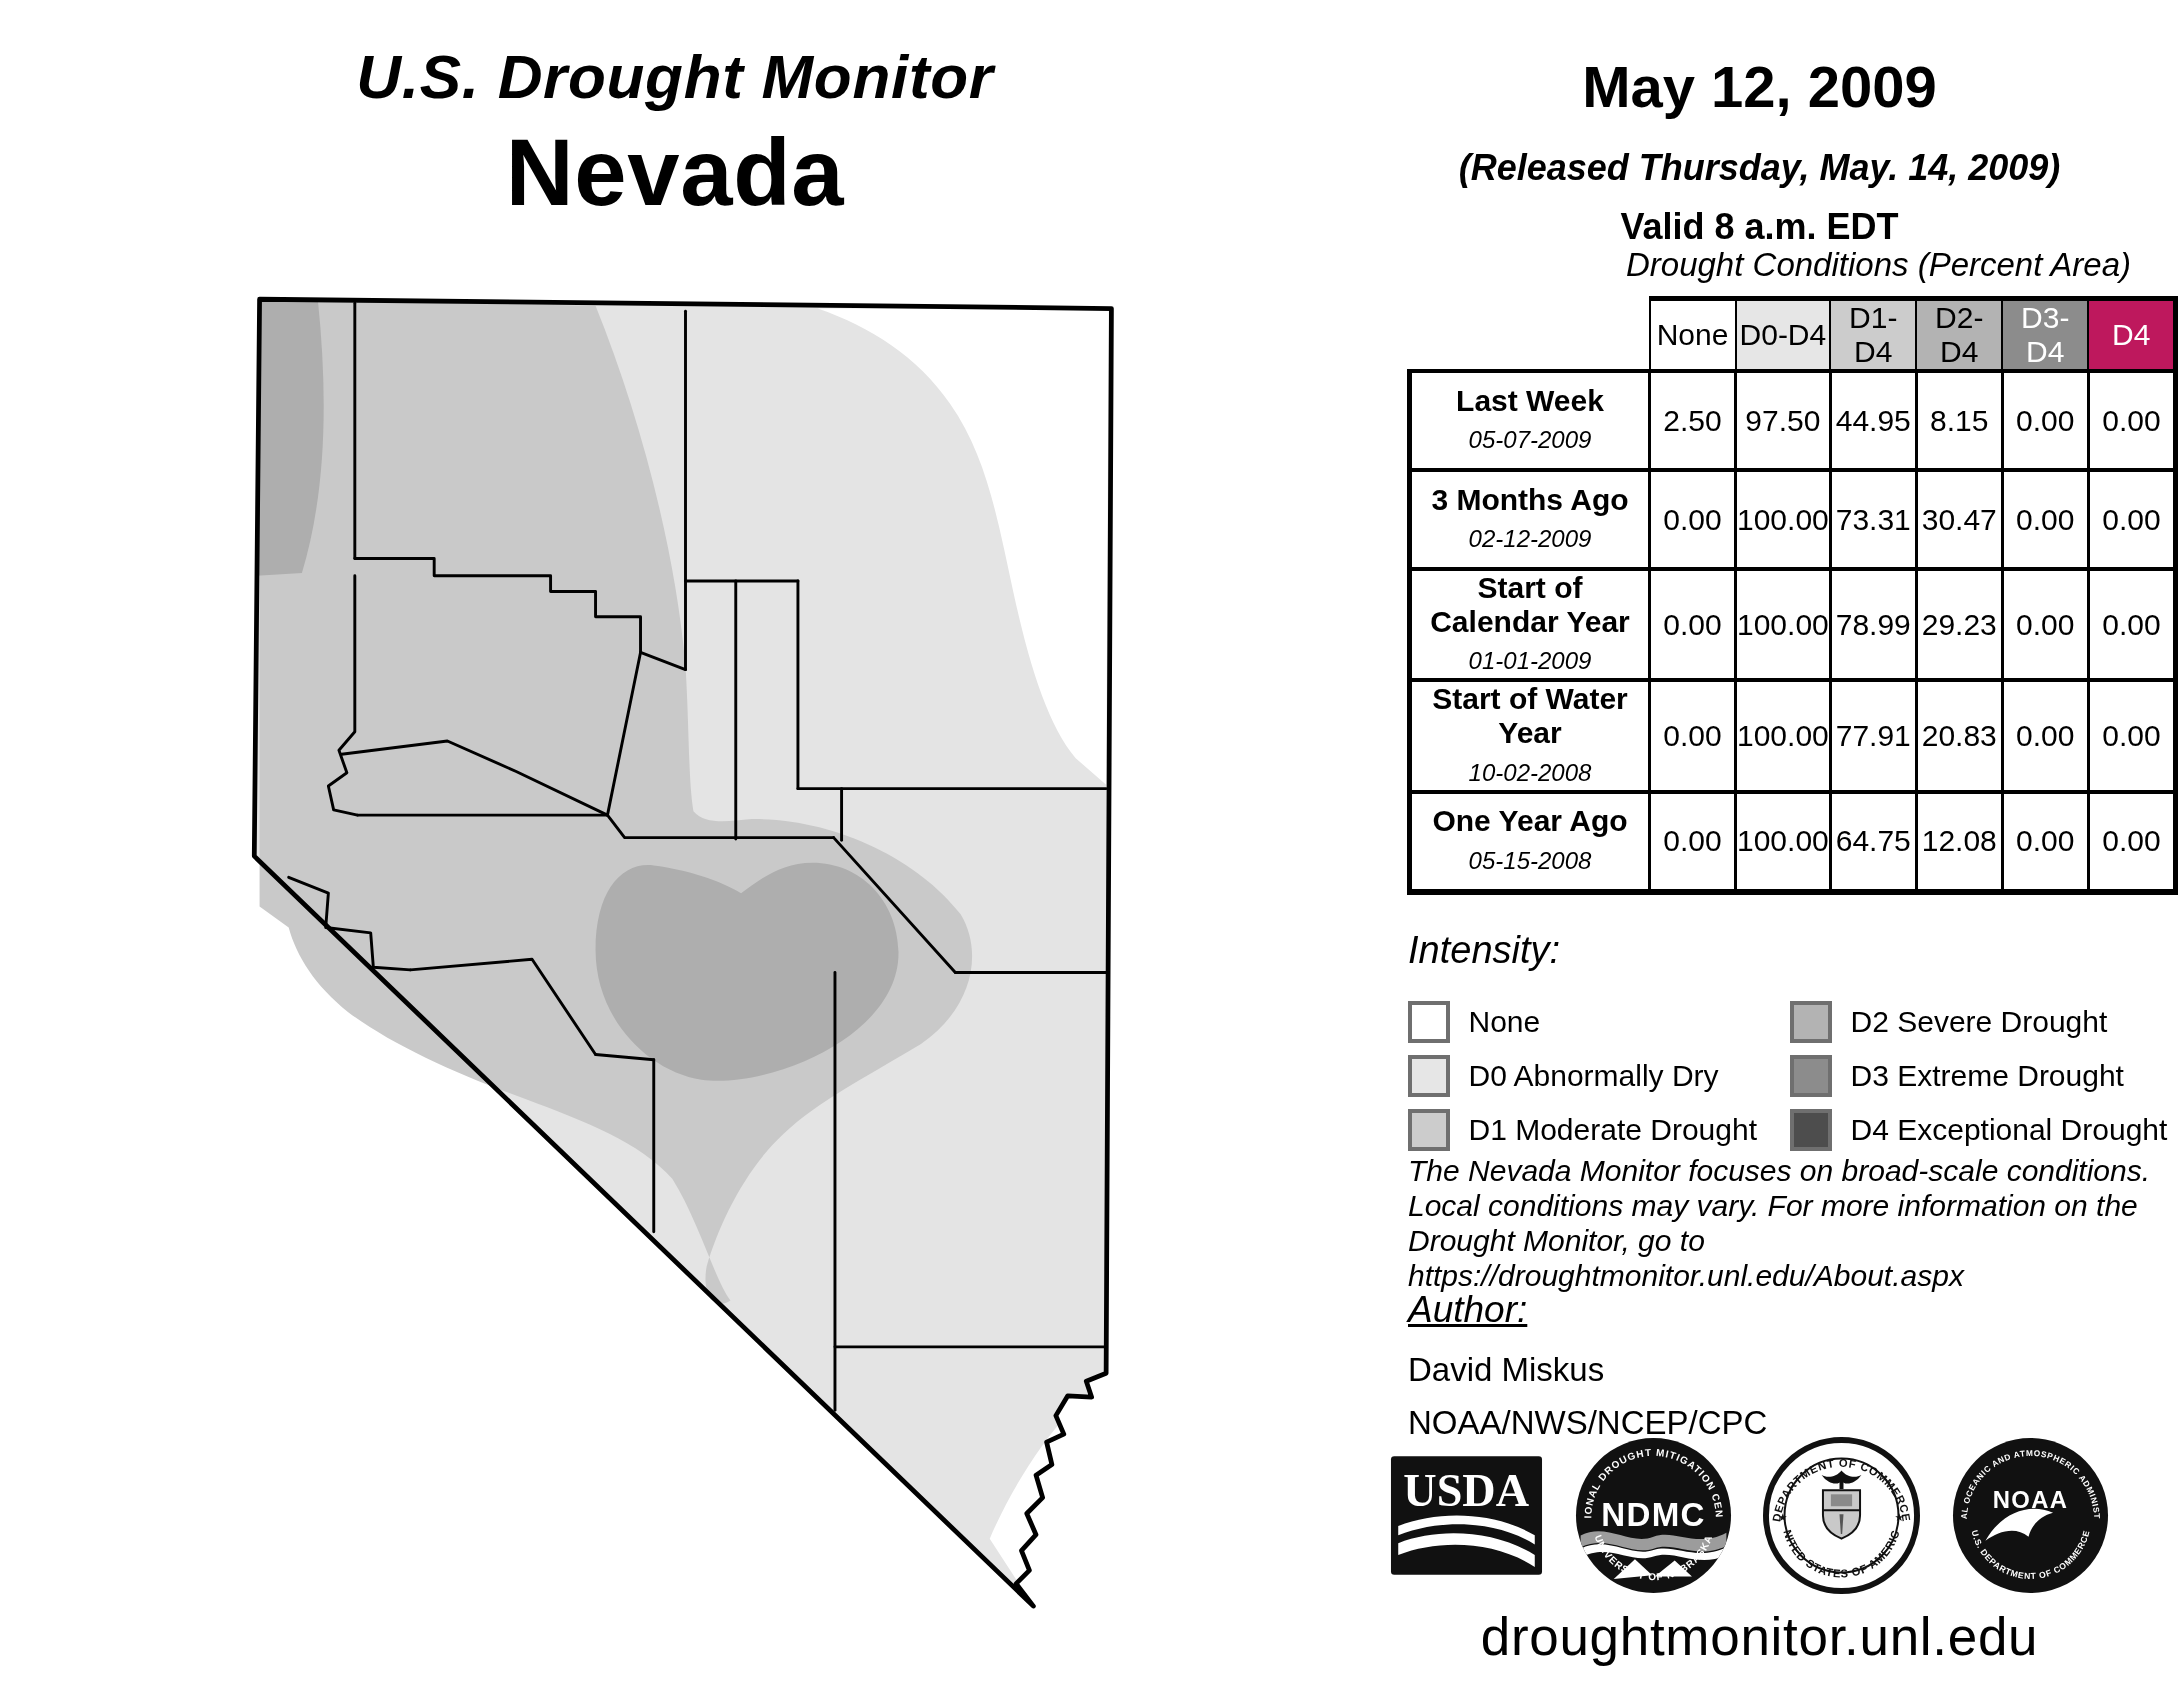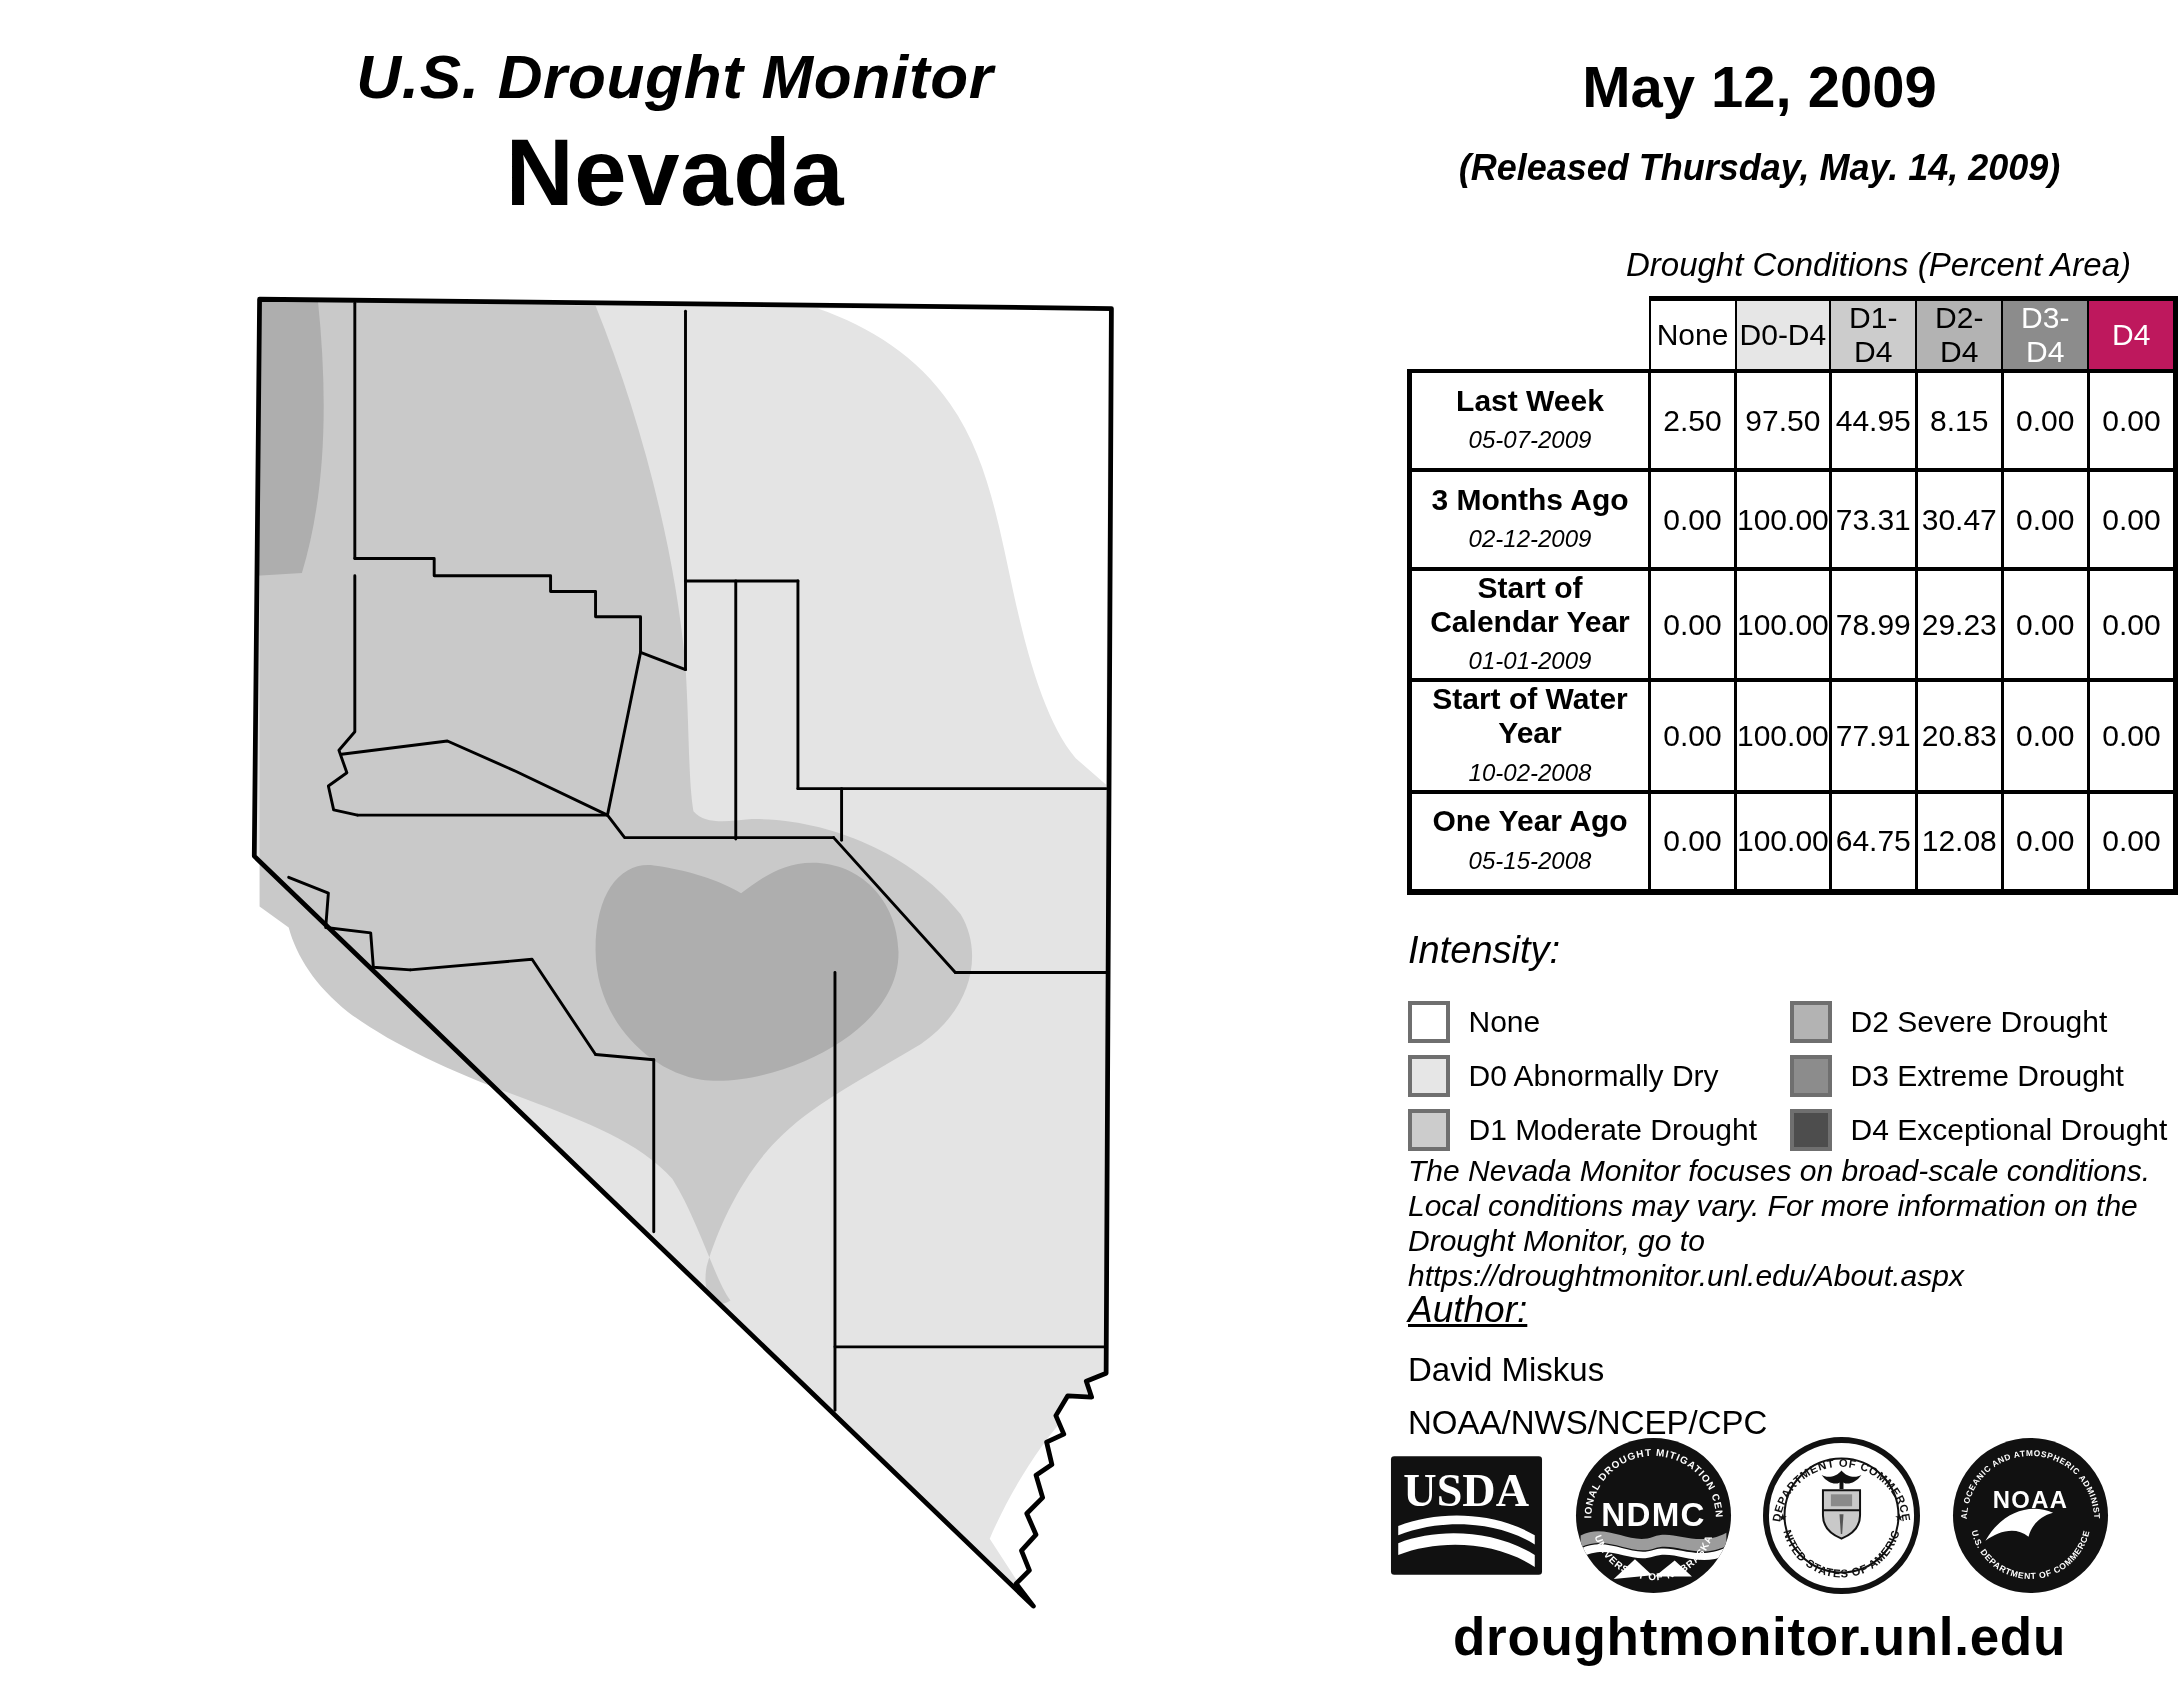--- a/index.html
+++ b/index.html
@@ -53,21 +53,21 @@
 
   
   .disclaimer{left:1408px;top:1153px;font-size:30px;font-style:italic;line-height:35px;}
   .author-wrap{left:1408px;top:1289px;}
   .author-head{font-size:37px;font-style:italic;text-decoration:underline;}
   .author-name{font-size:33px;margin-top:20px;}
   .author-org{font-size:33px;margin-top:14.6px;}
 
   
   .logos{left:1389px;top:1436px;width:721px;display:flex;align-items:center;justify-content:space-between;}
-  .url{left:1376px;top:1606px;width:767px;text-align:center;font-size:53px;font-weight:bold;letter-spacing:0.7px;}
+  .url{left:1376px;top:1606px;width:767px;text-align:center;font-size:53px;font-weight:normal;letter-spacing:0.7px;}
   .serif{font-family:"Liberation Serif",serif;}
 </style>
 </head>
 <body>
 
 <div class="abs title-wrap">
   <div class="title-line1">U.S. Drought Monitor</div>
   <div class="title-line2">Nevada</div>
 </div>
 
@@ -109,20 +109,21 @@
     <path d="M 443,512 V 843"></path>
     <path d="M 443,795 H 648"></path>
   </g>
 
   <path fill="none" stroke="#000" stroke-width="3.6" stroke-linejoin="round" d="M 8,3 L 652,10 L 648,815 L 633,821 L 637,833 L 619,832 L 610,847 L 616,861 L 603,867 L 607,884 L 595,892 L 600,909 L 588,921 L 595,937 L 584,949 L 590,964 L 580,974 L 593,991 L 4,424 Z"></path>
 </svg>
 
 <div class="abs date-wrap">
   <div class="date-main">May 12, 2009</div>
   <div class="date-released">(Released Thursday, May. 14, 2009)</div>
+  <div class="date-valid">Valid 8 a.m. EDT</div>
 </div>
 
 <div class="abs tbl-caption">Drought Conditions (Percent Area)</div>
 
 <div class="abs tbl-wrap">
 <table class="dm">
   <tbody>
         <tr>
     <td class="blank"></td>
     <th class="hc hc0">None</th>

